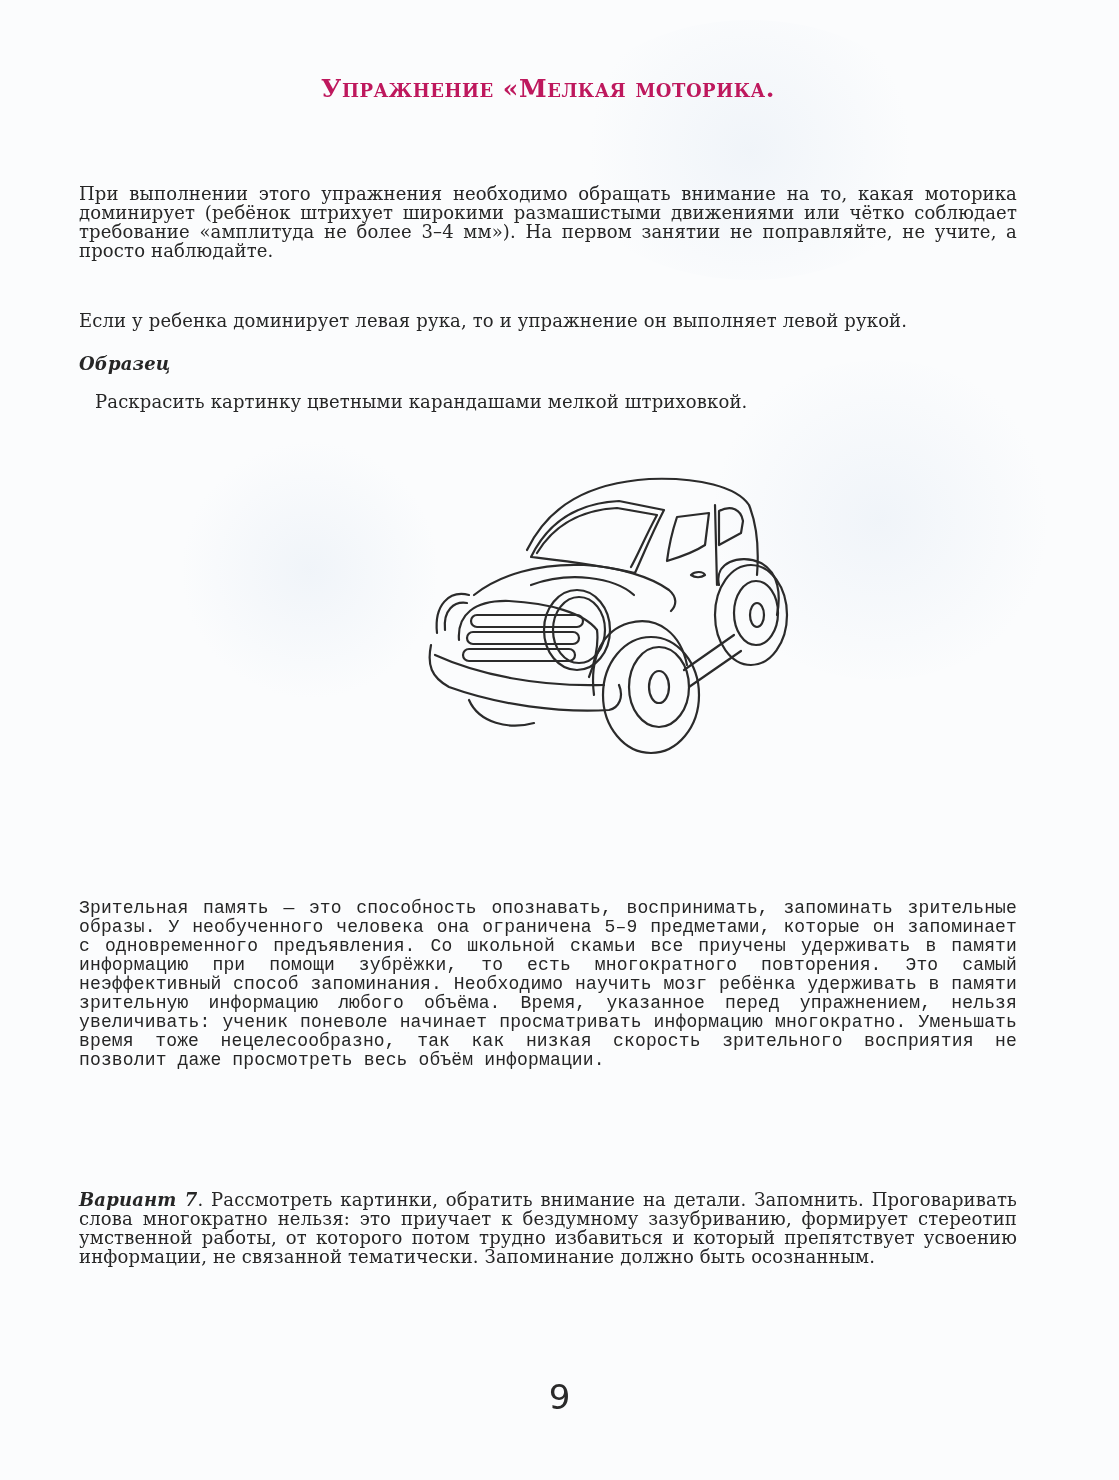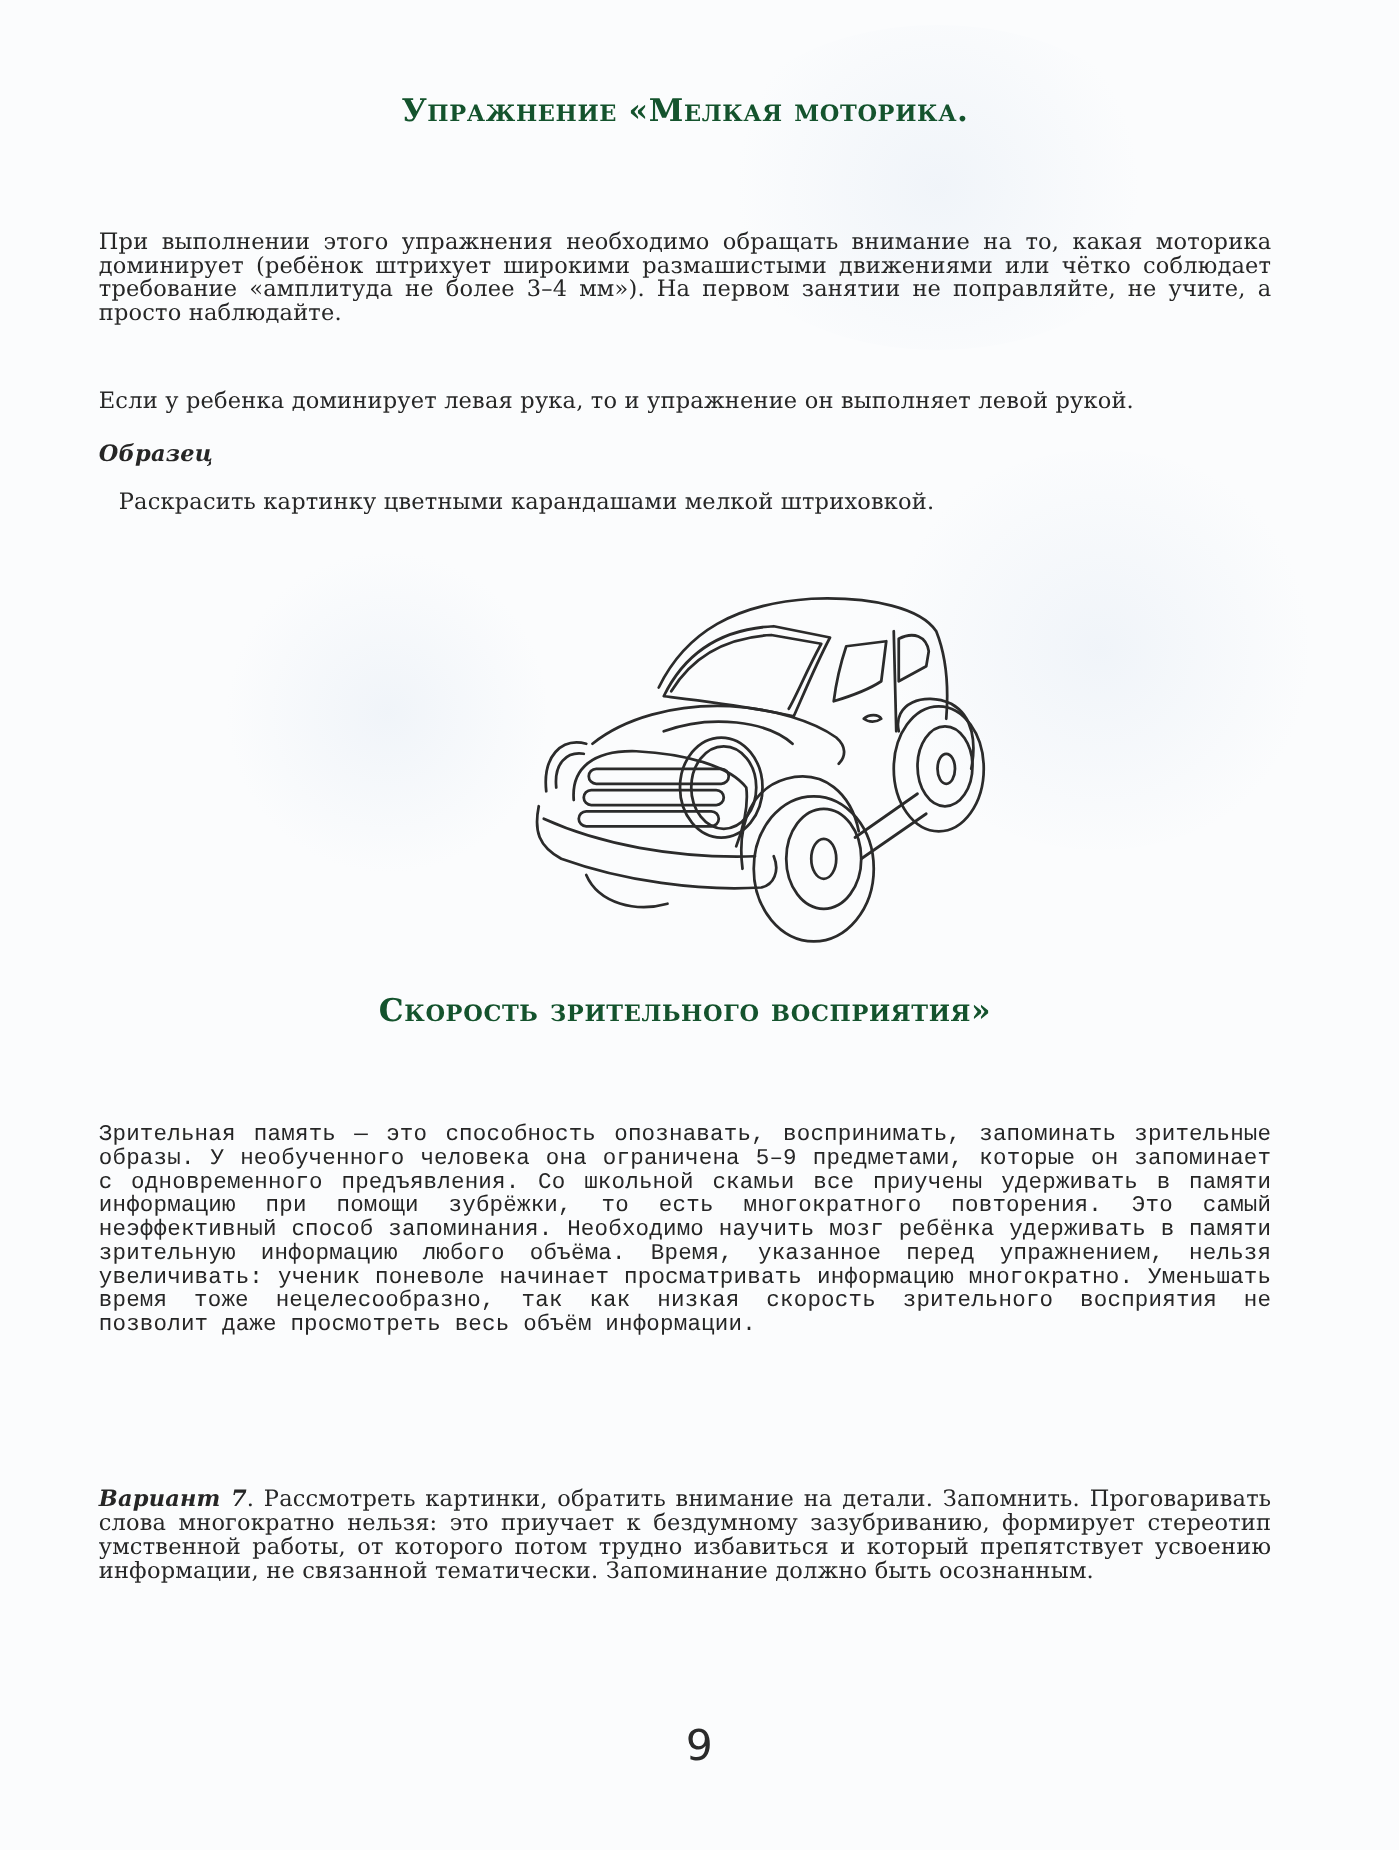--- a/index.html
+++ b/index.html
@@ -12,21 +12,21 @@
     color: #262626;
   }
   .ghost {
     position: absolute; border-radius: 50%;
     background: radial-gradient(circle, rgba(220,230,242,0.35), rgba(255,255,255,0) 70%);
     pointer-events: none;
   }
   .page { position: absolute; left: 79px; top: 0; width: 938px; }
   .heading {
     font-family: "DejaVu Serif", serif;
-    color: #14532d;
+    color: #be185d;
     font-weight: bold;
     font-variant: small-caps;
     text-align: center;
     font-size: 25px;
     line-height: 38px;
     letter-spacing: 0.5px;
     margin: 0;
   }
   .h1 { position: absolute; top: 70px; left: 0; width: 938px; }
   .h2 { position: absolute; top: 790px; left: 0; width: 938px; }
@@ -107,21 +107,20 @@
     <ellipse cx="232" cy="230" rx="48" ry="58"></ellipse>
     <ellipse cx="240" cy="222" rx="30" ry="40"></ellipse>
     <ellipse cx="240" cy="222" rx="10" ry="16"></ellipse>
 
     <ellipse cx="332" cy="150" rx="36" ry="50"></ellipse>
     <ellipse cx="337" cy="148" rx="22" ry="32"></ellipse>
     <ellipse cx="338" cy="150" rx="7" ry="12"></ellipse>
   </svg>
 
   <div class="heading h2">
-    <div>Скорость зрительного восприятия»</div>
   </div>
 
   <p class="para p5">Зрительная память — это способность опознавать, воспринимать, запоминать зрительные образы. У необученного человека она ограничена 5–9 предметами, которые он запоминает с одновременного предъявления. Со школьной скамьи все приучены удерживать в памяти информацию при помощи зубрёжки, то есть многократного повторения. Это самый неэффективный способ запоминания. Необходимо научить мозг ребёнка удерживать в памяти зрительную информацию любого объёма. Время, указанное перед упражнением, нельзя увеличивать: ученик поневоле начинает просматривать информацию многократно. Уменьшать время тоже нецелесообразно, так как низкая скорость зрительного восприятия не позволит даже просмотреть весь объём информации.</p>
 
   <p class="para p6"><span class="em">Вариант 7</span><span>. Рассмотреть картинки, обратить внимание на детали. Запомнить. Проговаривать слова многократно нельзя: это приучает к бездумному зазубриванию, формирует стереотип умственной работы, от которого потом трудно избавиться и который препятствует усвоению информации, не связанной тематически. Запоминание должно быть осознанным.</span></p>
 
 </div>
 
 <div class="page-number">9</div>
 

